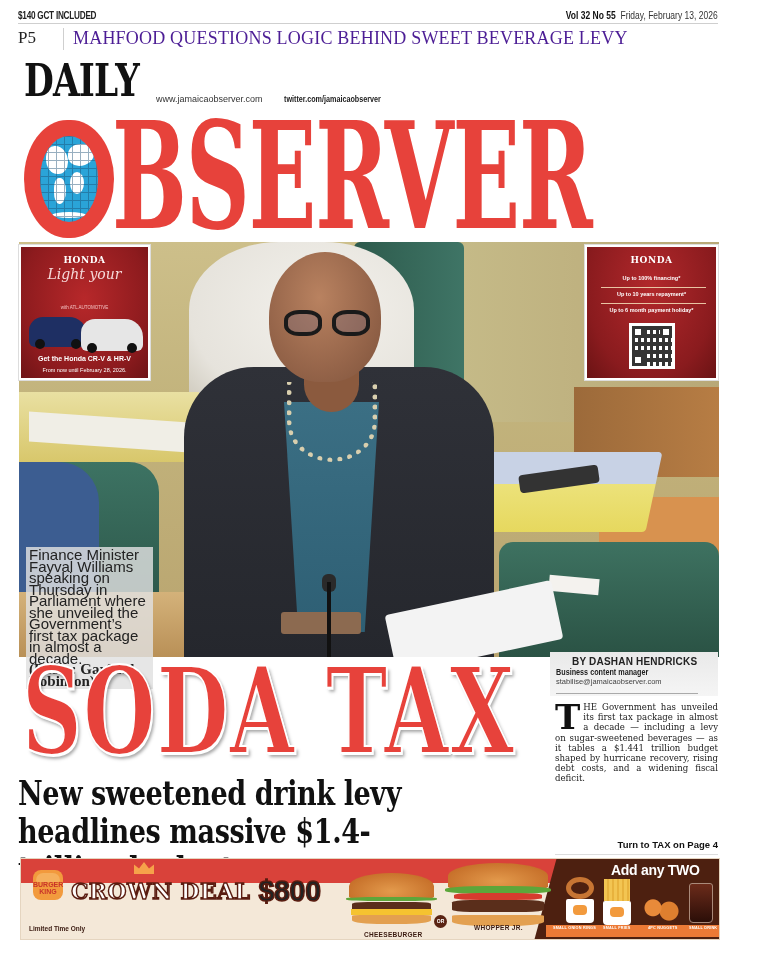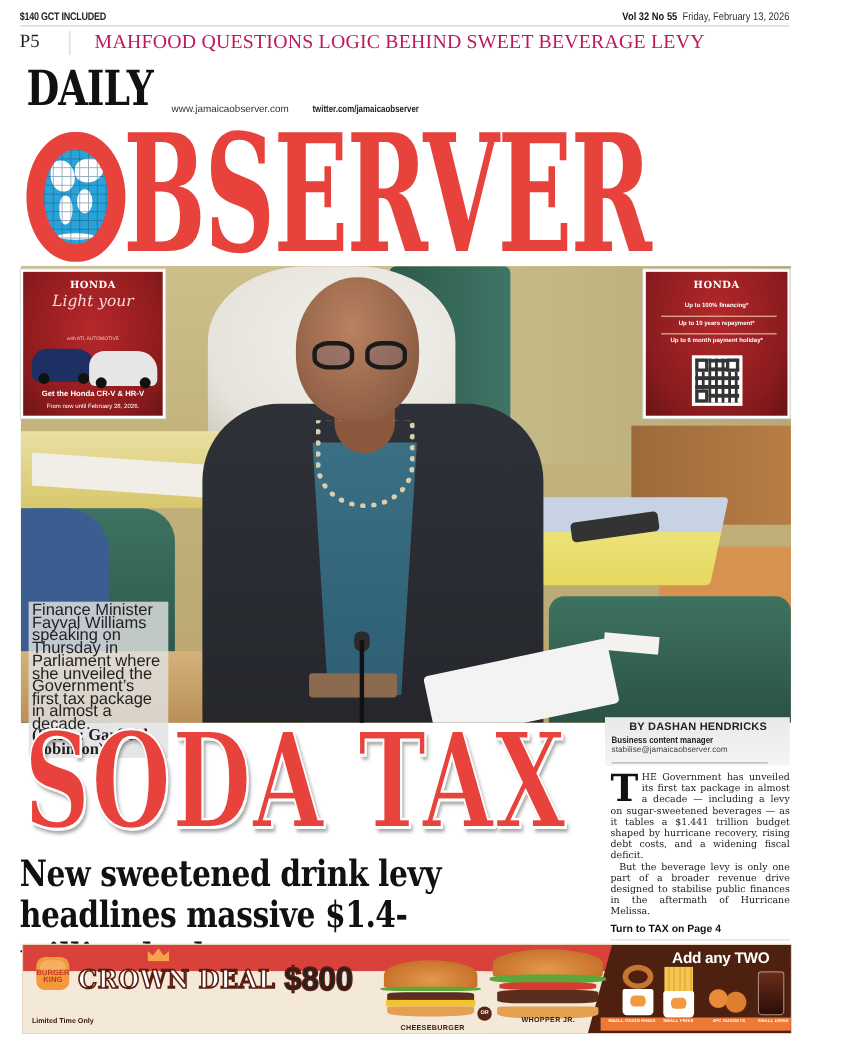--- a/index.html
+++ b/index.html
@@ -8,21 +8,21 @@
 
   
   .topstrip { position: absolute; left: 18px; top: 10px; width: 700px; height: 14px; border-bottom: 1px solid #cfcfcf; }
   .price { position: absolute; left: 0; top: 0; font-family: "Liberation Sans", sans-serif; font-weight: bold; font-size: 10px; letter-spacing: -0.3px; transform: scaleX(0.82); transform-origin: left top; color: #222; }
   .volinfo { position: absolute; right: 0; top: 0; font-size: 10px; color: #333; transform: scaleX(0.85); transform-origin: right top; white-space: nowrap; }
   .volinfo b { color: #111; }
 
   .teaser { position: absolute; left: 18px; top: 28px; width: 700px; height: 22px; }
   .teaser .pg { position: absolute; left: 0; top: 0; font-family: "Liberation Serif", serif; font-size: 17px; color: #222; }
   .teaser .divider { position: absolute; left: 45px; top: 0; width: 1px; height: 22px; background: #cfcfcf; }
-  .teaser .headline { position: absolute; left: 68px; top: 0; font-family: "Liberation Serif", serif; font-size: 18px; color: #be185d; letter-spacing: 0.2px; white-space: nowrap; }
+  .teaser .headline { position: absolute; left: 55px; top: 0; font-family: "Liberation Serif", serif; font-size: 18px; color: #4c1d95; letter-spacing: 0.2px; white-space: nowrap; }
 
   
   .daily { position: absolute; left: 24px; top: 57px; font-family: "DejaVu Serif", serif; font-weight: bold; font-size: 44px; color: #111; transform: scaleX(0.78); transform-origin: left top; letter-spacing: -1px; line-height: 48px; }
   .weburl { position: absolute; left: 156px; top: 94px; font-size: 9px; color: #333; }
   .twitter { position: absolute; left: 284px; top: 94px; font-size: 9px; color: #222; font-weight: bold; transform: scaleX(0.8); transform-origin: left top; }
 
   .observer { position: absolute; left: 20px; top: 112px; width: 700px; height: 130px; }
   .obs-o { position: absolute; left: 4px; top: 8px; width: 90px; height: 118px; border-radius: 48%/50%; background: #e7423b; }
   .obs-o .globe { position: absolute; left: 16px; top: 16px; width: 58px; height: 86px; border-radius: 50%; background: #2aa4d8; overflow: hidden; }
   .obs-o .globe .grid { position: absolute; inset: 0; background-image: linear-gradient(#1b4f74 1px, transparent 1px), linear-gradient(90deg, #1b4f74 1px, transparent 1px); background-size: 8px 8px; opacity: 0.45; }
@@ -96,21 +96,21 @@
   .byline-box { position: absolute; left: 550px; top: 652px; width: 168px; height: 44px; background: linear-gradient(180deg, #e9e9e9, #f5f5f5); padding: 4px 6px; }
   .byline-box .by { font-size: 10px; font-weight: bold; color: #222; letter-spacing: 0.2px; padding-left: 16px; }
   .byline-box .role { font-size: 8.5px; font-weight: bold; color: #222; transform: scaleX(0.85); transform-origin: left top; }
   .byline-box .email { font-size: 7.5px; color: #444; }
   .byline-box .rule { position: absolute; left: 6px; right: 20px; bottom: 2px; height: 1px; background: #aaa; }
 
   .body-text { position: absolute; left: 555px; top: 702px; width: 163px; font-family: "DejaVu Serif", serif; font-size: 8.6px; line-height: 10.2px; color: #222; text-align: justify; }
   .body-text p { margin: 0; }
   .body-text p + p { text-indent: 8px; }
   .dropcap { float: left; font-family: "DejaVu Serif", serif; font-weight: bold; font-size: 34px; line-height: 28px; margin: 1px 3px 0 0; color: #111; }
-  .turn { position: absolute; left: 555px; top: 839px; width: 163px; font-size: 9.5px; font-weight: bold; color: #111; }
+  .turn { position: absolute; left: 555px; top: 839px; width: 163px; text-align: right; font-size: 9.5px; font-weight: bold; color: #111; }
   .turn-rule { position: absolute; left: 555px; top: 854px; width: 163px; height: 1px; background: #ddd; }
 
   
   .bk-ad { position: absolute; left: 20px; top: 858px; width: 700px; height: 82px; background: #f4e8d8; overflow: hidden; border: 1px solid #e5d5c0; }
   .bk-ad .redband { position: absolute; left: 0; top: 0; width: 610px; height: 24px; background: #d9423a; }
   .bk-ad .cream { position: absolute; left: 0; top: 24px; width: 420px; height: 58px; background: #f4e8d8; }
   .bk-ad .brownpanel { position: absolute; left: 513px; top: 0; width: 187px; height: 82px; background: #4d2010; clip-path: polygon(12% 0, 100% 0, 100% 100%, 0 100%); }
   .bk-ad .orangebar { position: absolute; left: 525px; top: 66px; width: 175px; height: 12px; background: #ec7a36; }
   .bk-ad .logo { position: absolute; left: 12px; top: 11px; width: 30px; height: 30px; background: #f29a3d; border-radius: 8px; }
   .bk-ad .logo .bun-top { position: absolute; left: 3px; top: 3px; width: 24px; height: 9px; background: #f5b05d; border-radius: 12px 12px 3px 3px; }
@@ -246,21 +246,20 @@
 
 <div class="byline-box">
   <div class="by">BY DASHAN HENDRICKS</div>
   <div class="role">Business content manager</div>
   <div class="email">stabilise@jamaicaobserver.com</div>
   <div class="rule"></div>
 </div>
 
 <div class="body-text">
   <p><span class="dropcap">T</span><span>HE Government has unveiled its first tax package in almost a decade — including a levy on sugar-sweetened beverages — as it tables a $1.441 trillion budget shaped by hurricane recovery, rising debt costs, and a widening fiscal deficit.</span></p>
-  <p><span>But the beverage levy is only one part of a broader revenue drive designed to stabilise public finances in the aftermath of Hurricane Melissa.</span></p>
 </div>
 <div class="turn">Turn to TAX on Page 4</div>
 <div class="turn-rule"></div>
 
 <div class="bk-ad">
   <div class="redband"></div>
   <div class="cream"></div>
   <div class="brownpanel"></div>
   <div class="orangebar"></div>
 

